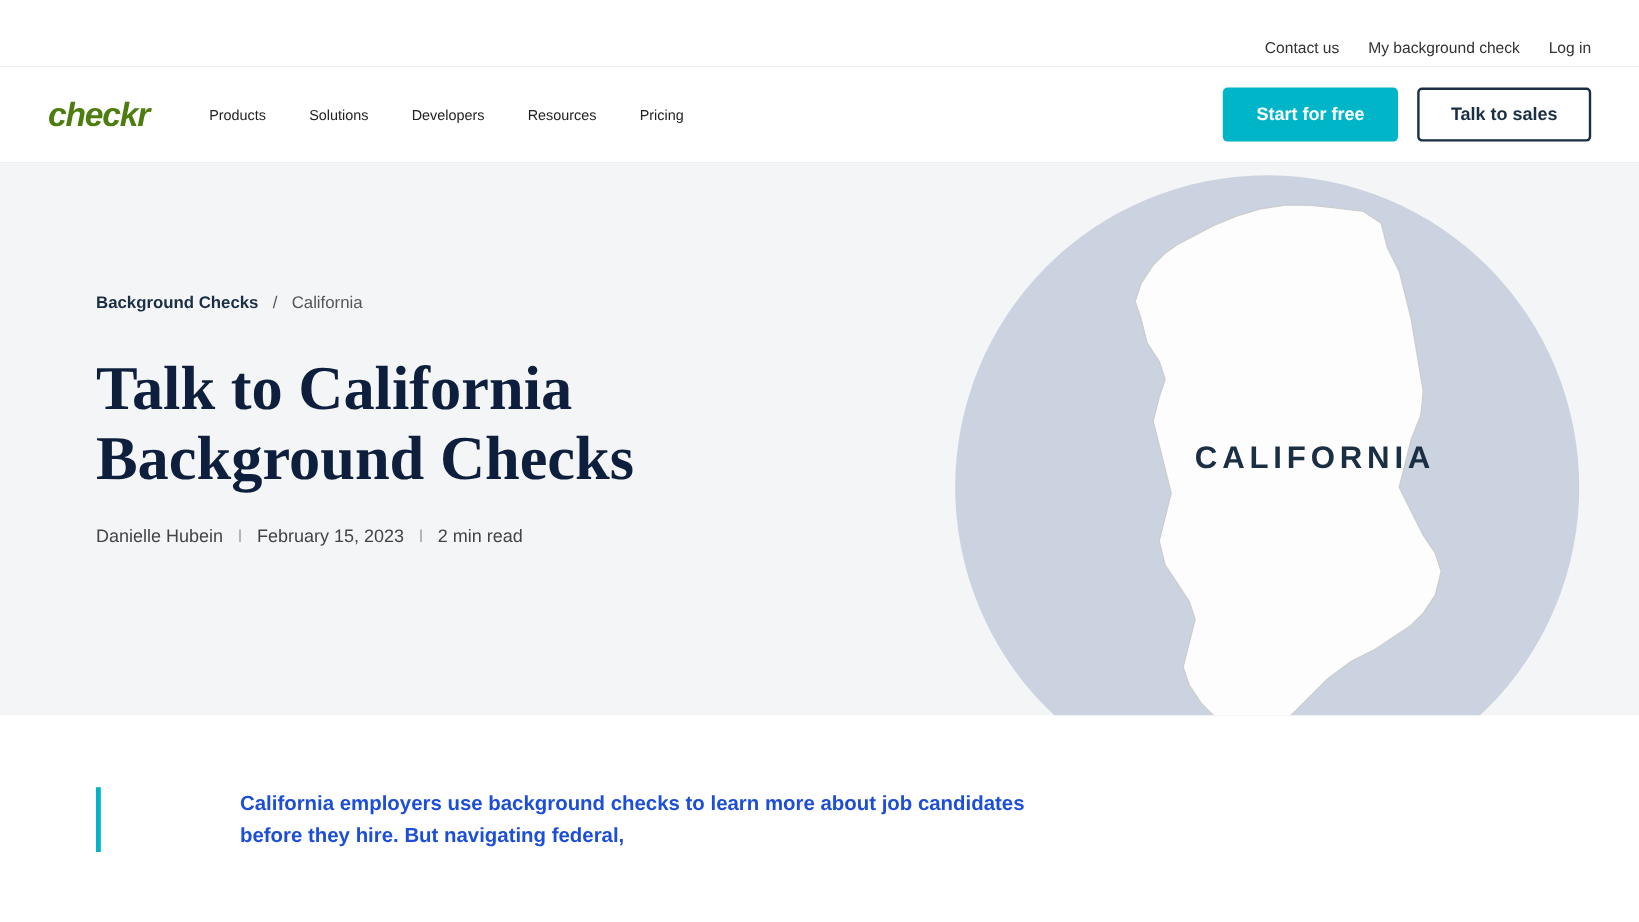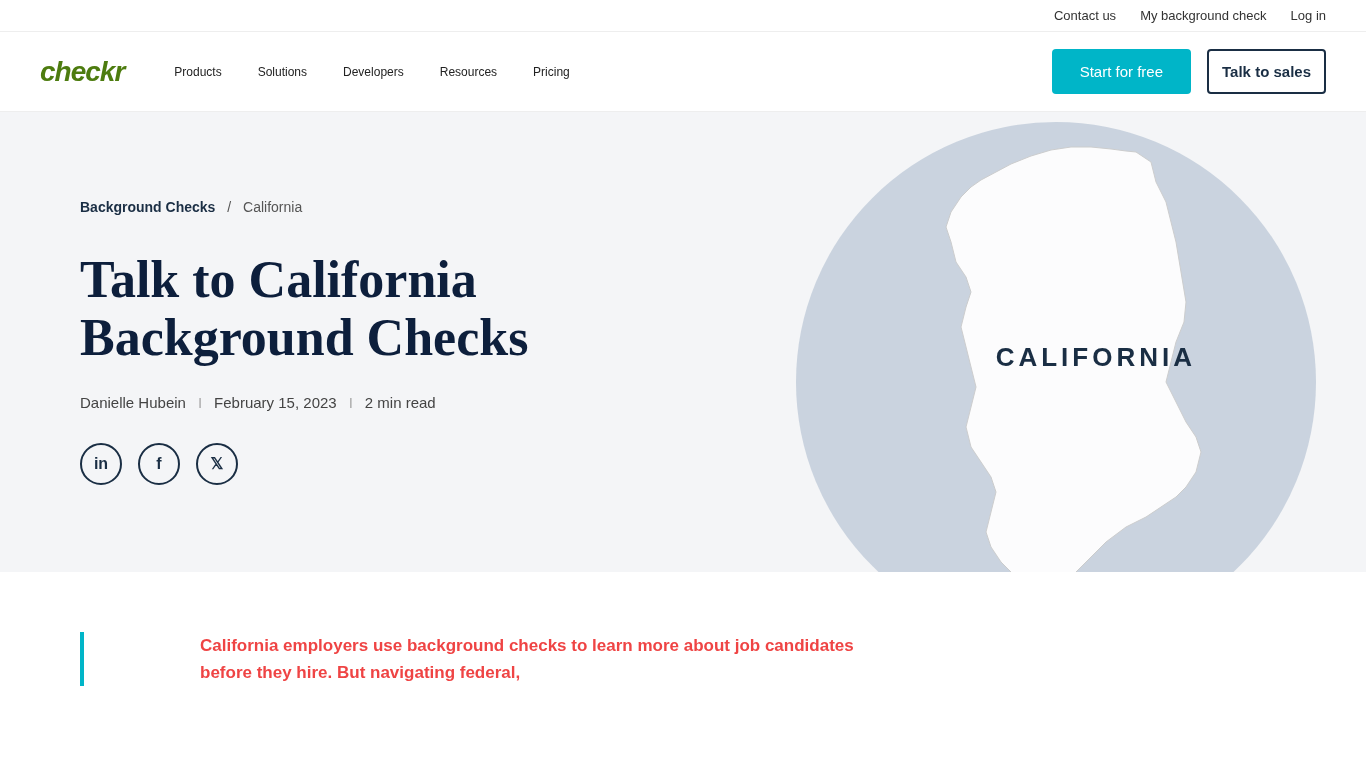--- a/index.html
+++ b/index.html
@@ -8,20 +8,21 @@
     
     .top-bar {
       display: flex;
       justify-content: flex-end;
       align-items: center;
       padding: 8px 40px;
       gap: 24px;
       border-bottom: 1px solid #eee;
       font-size: 13px;
       color: #333;
+      margin-top: 24px;
     }
     .top-bar a {
       text-decoration: none;
       color: #333;
       cursor: pointer;
     }
 
     
     .navbar {
       display: flex;
@@ -55,29 +56,29 @@
       display: flex;
       align-items: center;
       gap: 16px;
     }
     .btn-primary {
       background: #00b5c8;
       color: #fff;
       border: none;
       padding: 14px 28px;
       font-size: 15px;
-      font-weight: 400;
+      font-weight: 700;
       border-radius: 4px;
       cursor: pointer;
     }
     .btn-secondary {
       background: #fff;
       color: #1a2e44;
       border: 2px solid #1a2e44;
-      padding: 12px 13px;
+      padding: 12px 26px;
       font-size: 15px;
       font-weight: 600;
       border-radius: 4px;
       cursor: pointer;
     }
 
     
     .hero {
       background: #f4f5f7;
       position: relative;
@@ -200,21 +201,21 @@
       border-left: 4px solid #00b5c8;
     }
     .content-body {
       flex: 1;
       max-width: 700px;
     }
     .content-intro {
       font-size: 17px;
       font-weight: 700;
       line-height: 1.6;
-      color: #ef4444;
+      color: #1d4ed8;
     }
   </style>
 </head>
 <body>
 
 <div class="top-bar">
   <a>Contact us</a>
   <a>My background check</a>
   <a>Log in</a>
 </div>
@@ -318,25 +319,20 @@
   <h1 class="hero-title">Talk to California Background Checks</h1>
 
   <div class="author-line">
     <span>Danielle Hubein</span>
     <span class="author-sep">I</span>
     <span>February 15, 2023</span>
     <span class="author-sep">I</span>
     <span>2 min read</span>
   </div>
 
-  <div class="social-icons">
-    <a class="social-icon">in</a>
-    <a class="social-icon">f</a>
-    <a class="social-icon">𝕏</a>
-  </div>
 </section>
 
 <section class="content-section">
   <div class="content-sidebar"></div>
   <div class="content-body">
     <p class="content-intro">California employers use background checks to learn more about job candidates before they hire. But navigating federal,</p>
   </div>
 </section>
 
 </body></html>

